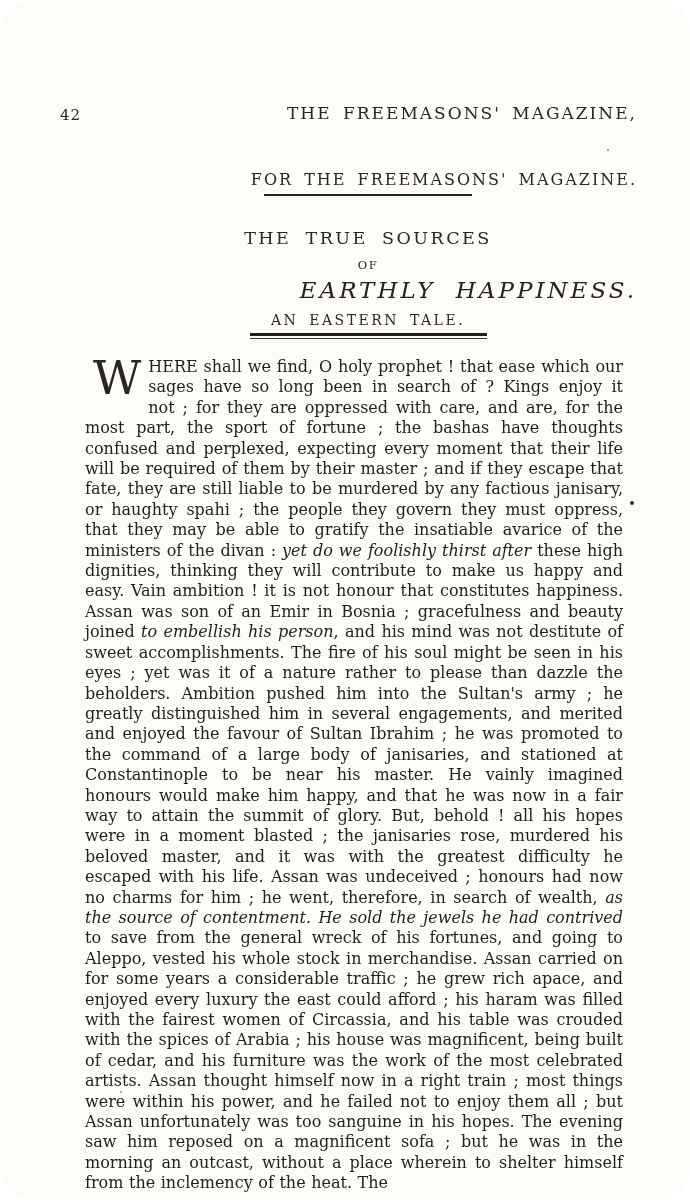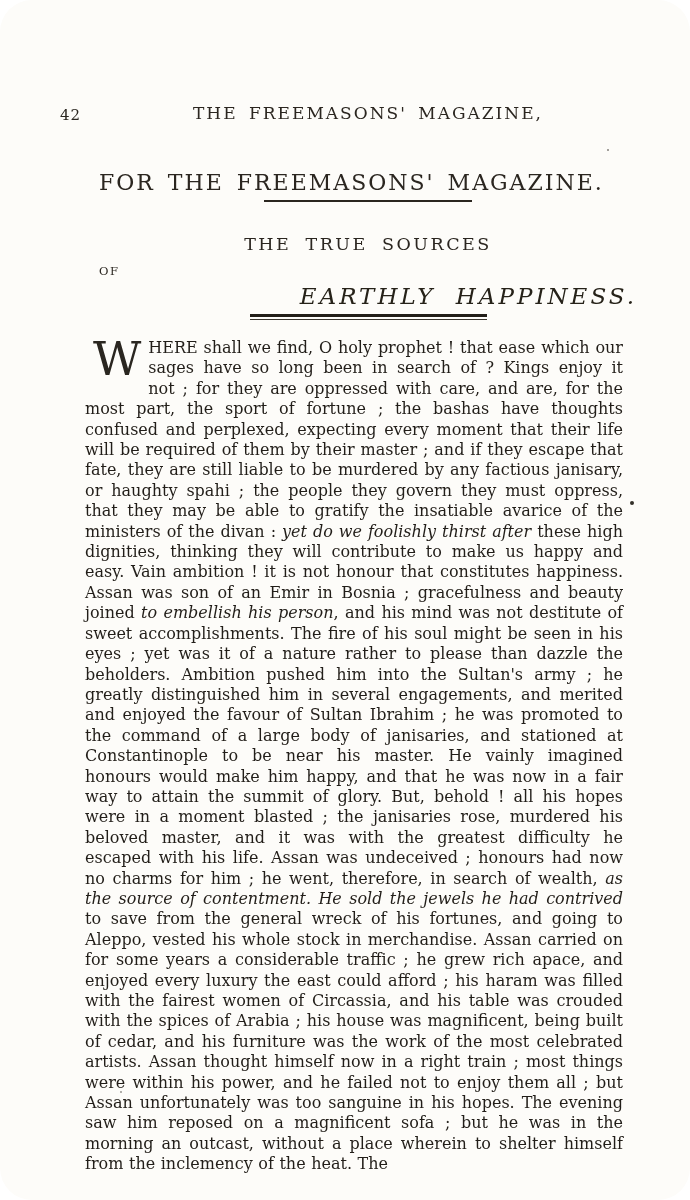--- a/index.html
+++ b/index.html
@@ -26,32 +26,32 @@
   .page-number {
     position: absolute;
     left: 60px;
     top: 106px;
     font-size: 15px;
     letter-spacing: 1px;
     color: #2a2620;
   }
   .running-header {
     margin-top: 103px;
-    text-align: center;
+    text-align: right;
     font-size: 17px;
     letter-spacing: 2px;
     word-spacing: 4px;
     position: relative;
     left: 14px;
     color: #2b2620;
   }
   .section-heading {
     margin-top: 47px;
-    text-align: left;
-    font-size: 22px;
+    text-align: right;
+    font-size: 16px;
     letter-spacing: 2px;
     word-spacing: 4px;
     position: relative;
     left: 14px;
     color: #2b2620;
   }
   .rule-single {
     margin: 5px auto 0 auto;
     position: relative;
     left: 14px;
@@ -64,20 +64,21 @@
     text-align: center;
     font-size: 17.5px;
     letter-spacing: 2.5px;
     word-spacing: 6px;
     position: relative;
     left: 14px;
     color: #2b2620;
   }
   .title-of {
     margin-top: 10px;
+    text-align: center;
     font-size: 11.5px;
     letter-spacing: 1.5px;
     position: relative;
     left: 14px;
     color: #2b2620;
   }
   .title-line2 {
     margin-top: 5px;
     text-align: right;
     font-style: italic;
@@ -157,20 +158,21 @@
     <div class="section-heading">FOR THE FREEMASONS' MAGAZINE.</div>
 
     <div class="rule-single"></div>
 
     <div class="title-line1">THE TRUE SOURCES</div>
 
     <div class="title-of">OF</div>
 
     <div class="title-line2">EARTHLY HAPPINESS.</div>
 
+    <div class="subtitle">AN EASTERN TALE.</div>
 
     <div class="rule-double">
       <span class="thick"></span>
       <span class="thin"></span>
     </div>
 
     <div class="article-body">
       <span class="dropcap">W</span><span>HERE shall we find, O holy prophet&nbsp;! that ease which our sages have so long been in search of&nbsp;? Kings enjoy it not&nbsp;; for they are oppressed with care, and are, for the most part, the sport of fortune&nbsp;; the bashas have thoughts confused and perplexed, expecting every moment that their life will be required of them by their master&nbsp;; and if they escape that fate, they are still liable to be murdered by any factious janisary, or haughty spahi&nbsp;; the people they govern they must oppress, that they may be able to gratify the insatiable avarice of the ministers of the divan&nbsp;: <i>yet do we foolishly thirst after</i> these high dignities, thinking they will contribute to make us happy and easy. Vain ambition&nbsp;! it is not honour that constitutes happiness. Assan was son of an Emir in Bosnia&nbsp;; gracefulness and beauty joined <i>to embellish his person</i>, and his mind was not destitute of sweet accomplishments. The fire of his soul might be seen in his eyes&nbsp;; yet was it of a nature rather to please than dazzle the beholders. Ambition pushed him into the Sultan's army&nbsp;; he greatly distinguished him in several engagements, and merited and enjoyed the favour of Sultan Ibrahim&nbsp;; he was promoted to the command of a large body of janisaries, and stationed at Constantinople to be near his master. He vainly imagined honours would make him happy, and that he was now in a fair way to attain the summit of glory. But, behold&nbsp;! all his hopes were in a moment blasted&nbsp;; the janisaries rose, murdered his beloved master, and it was with the greatest difficulty he escaped with his life. Assan was undeceived&nbsp;; honours had now no charms for him&nbsp;; he went, therefore, in search of wealth, <i>as the source of contentment. He sold the jewels he had contrived</i> to save from the general wreck of his fortunes, and going to Aleppo, vested his whole stock in merchandise. Assan carried on for some years a considerable traffic&nbsp;; he grew rich apace, and enjoyed every luxury the east could afford&nbsp;; his haram was filled with the fairest women of Circassia, and his table was crouded with the spices of Arabia&nbsp;; his house was magnificent, being built of cedar, and his furniture was the work of the most celebrated artists. Assan thought himself now in a right train&nbsp;; most things were within his power, and he failed not to enjoy them all&nbsp;; but Assan unfortunately was too sanguine in his hopes. The evening saw him reposed on a magnificent sofa&nbsp;; but he was in the morning an outcast, without a place wherein to shelter himself from the inclemency of the heat. The</span>
     </div>
 

